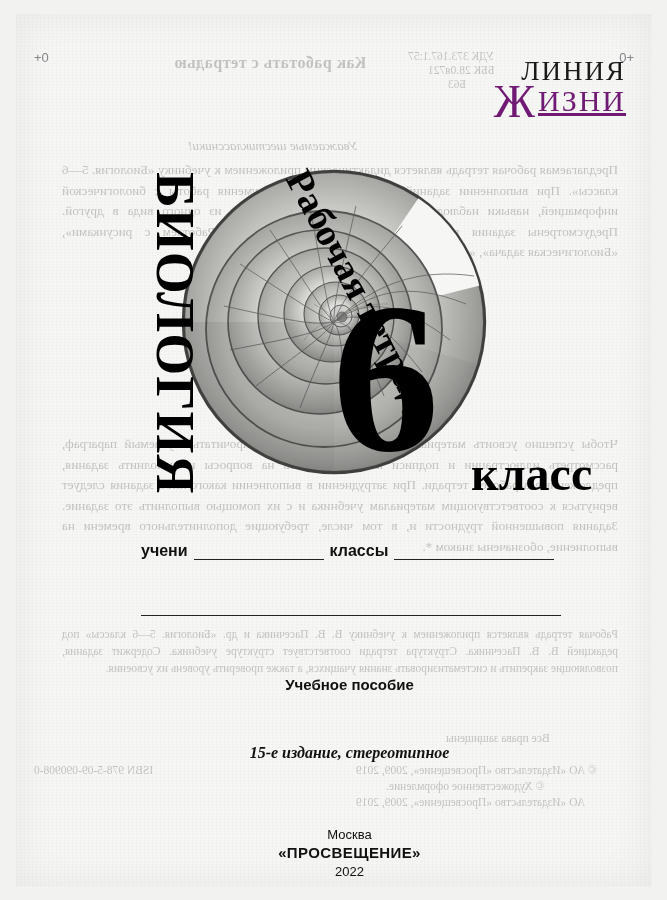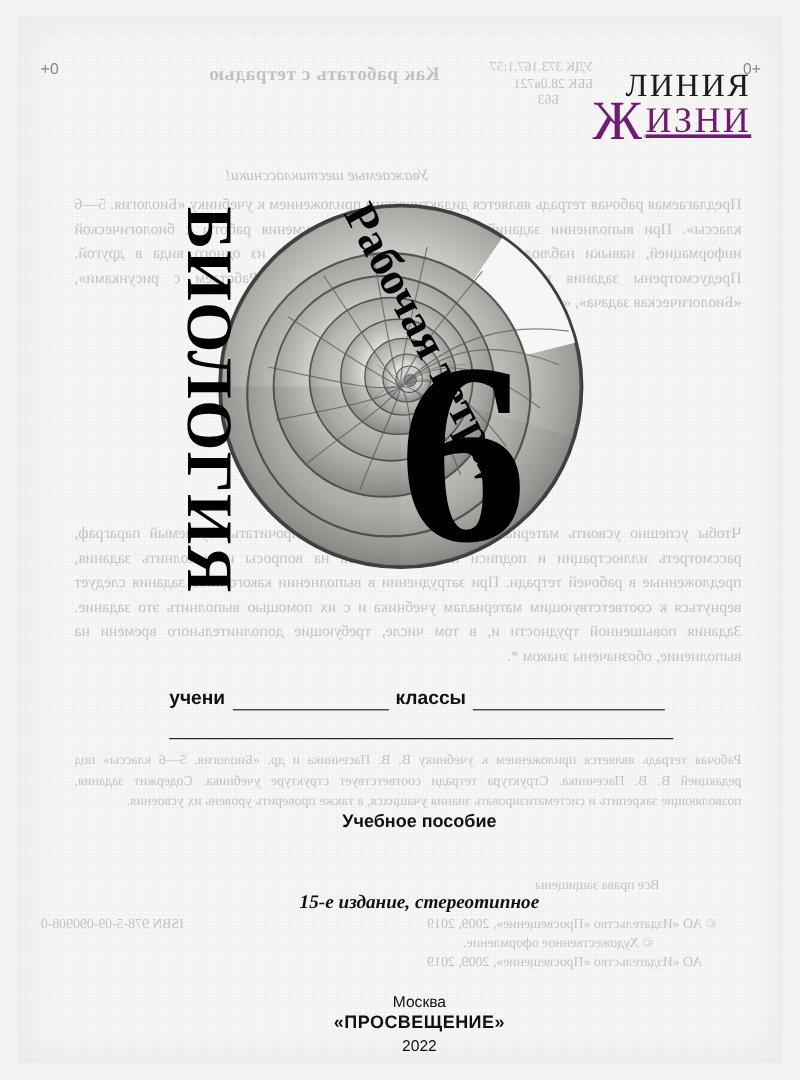--- a/index.html
+++ b/index.html
@@ -184,21 +184,21 @@
     font-family: "Liberation Serif", serif;
     font-weight: bold;
     font-size: 48px;
     color: #000;
   }
 
   
   .fillrow {
     position: absolute;
     left: 125px;
-    top: 560px;
+    top: 528px;
     width: 420px;
     font-family: "Liberation Sans", sans-serif;
     font-size: 16px;
     font-weight: bold;
     color: #111;
     display: flex;
     align-items: flex-end;
     gap: 6px;
   }
   .rule {
@@ -361,20 +361,21 @@
         <circle cx="160" cy="158" r="151" fill="none" stroke="#3f3f3d" stroke-width="2.4"></circle>
       </svg>
     </div>
 
     <div class="biologia">БИОЛОГИЯ</div>
 
     <div class="rabochaya">Рабочая тетрадь</div>
 
     <div class="big6">6</div>
 
+    <div class="klass">класс</div>
 
     <div class="fillrow">
       <span>учени</span>
       <span class="rule r1"></span>
       <span>классы</span>
       <span class="rule r2"></span>
     </div>
     <div class="fillline2"></div>
 
     <div class="uchebnoe">Учебное пособие</div>

